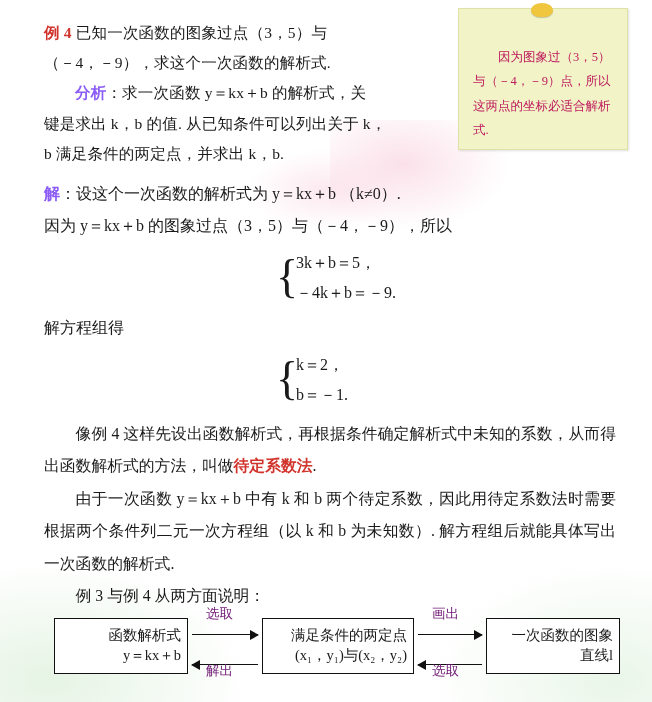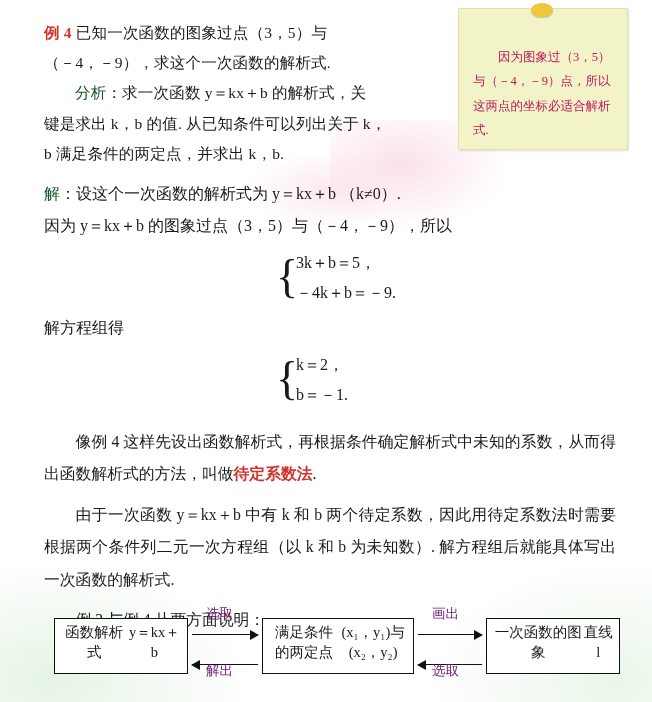--- a/index.html
+++ b/index.html
@@ -109,22 +109,22 @@
   
   .solution {
     position: absolute;
     left: 44px;
     top: 178px;
     width: 470px;
     font-size: 16px;
     line-height: 2.0;
   }
   .label-blue {
-    color: #14532d;
-    font-weight: normal;
+    color: #8b5cf6;
+    font-weight: bold;
   }
   .sol-line {
     white-space: nowrap;
   }
 
   
   .sysblock {
     position: relative;
     margin: 6px 0 2px 0;
     padding-left: 240px;
@@ -151,21 +151,21 @@
   .body-text {
     position: absolute;
     left: 44px;
     top: 418px;
     width: 572px;
     font-size: 15.8px;
     line-height: 2.05;
     text-align: justify;
   }
   .body-text p {
-    margin: 8px 0 0 0;
+    margin: 0 0 0 0;
     text-indent: 2em;
   }
   .term-red {
     color: #d0342c;
     font-weight: bold;
   }
 
   
   .flow {
     position: absolute;
@@ -175,22 +175,22 @@
     height: 95px;
   }
   .fbox {
     position: absolute;
     border: 1.5px solid #111;
     background: #fff;
     font-size: 14.5px;
     line-height: 1.35;
     text-align: center;
     display: flex;
-    flex-direction: row;
-    align-items: flex-start;
+    flex-direction: column;
+    align-items: flex-end;
     justify-content: center;
     padding: 4px 6px;
     box-sizing: border-box;
   }
   #fbox1 { left: 8px;   top: 18px; width: 134px; height: 56px; }
   #fbox2 { left: 216px; top: 18px; width: 152px; height: 56px; }
   #fbox3 { left: 440px; top: 18px; width: 134px; height: 56px; }
 
   .arrow-wrap {
     position: absolute;

